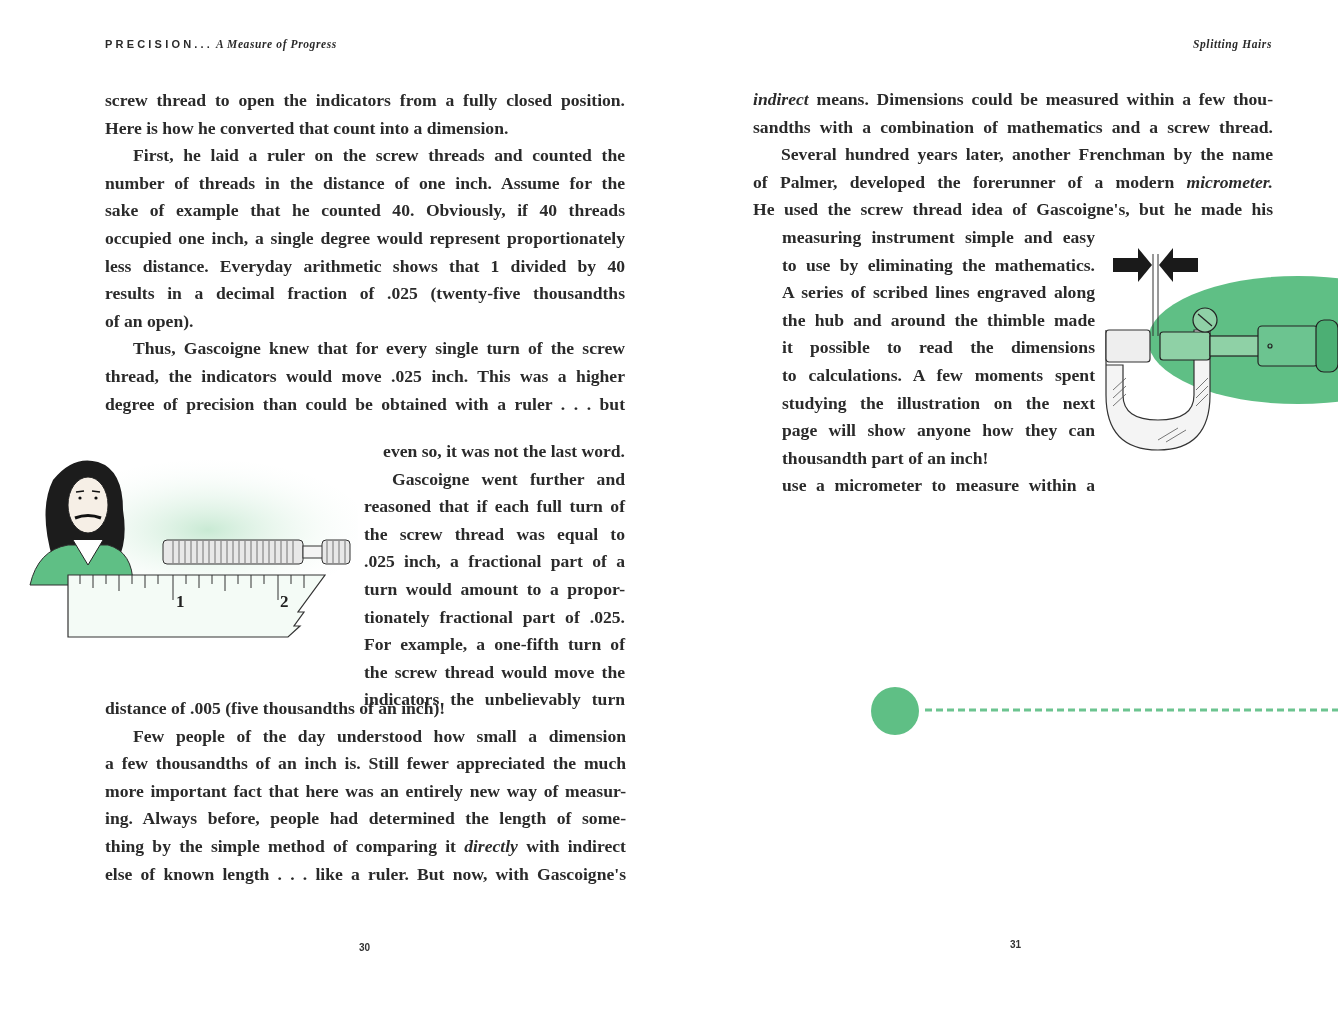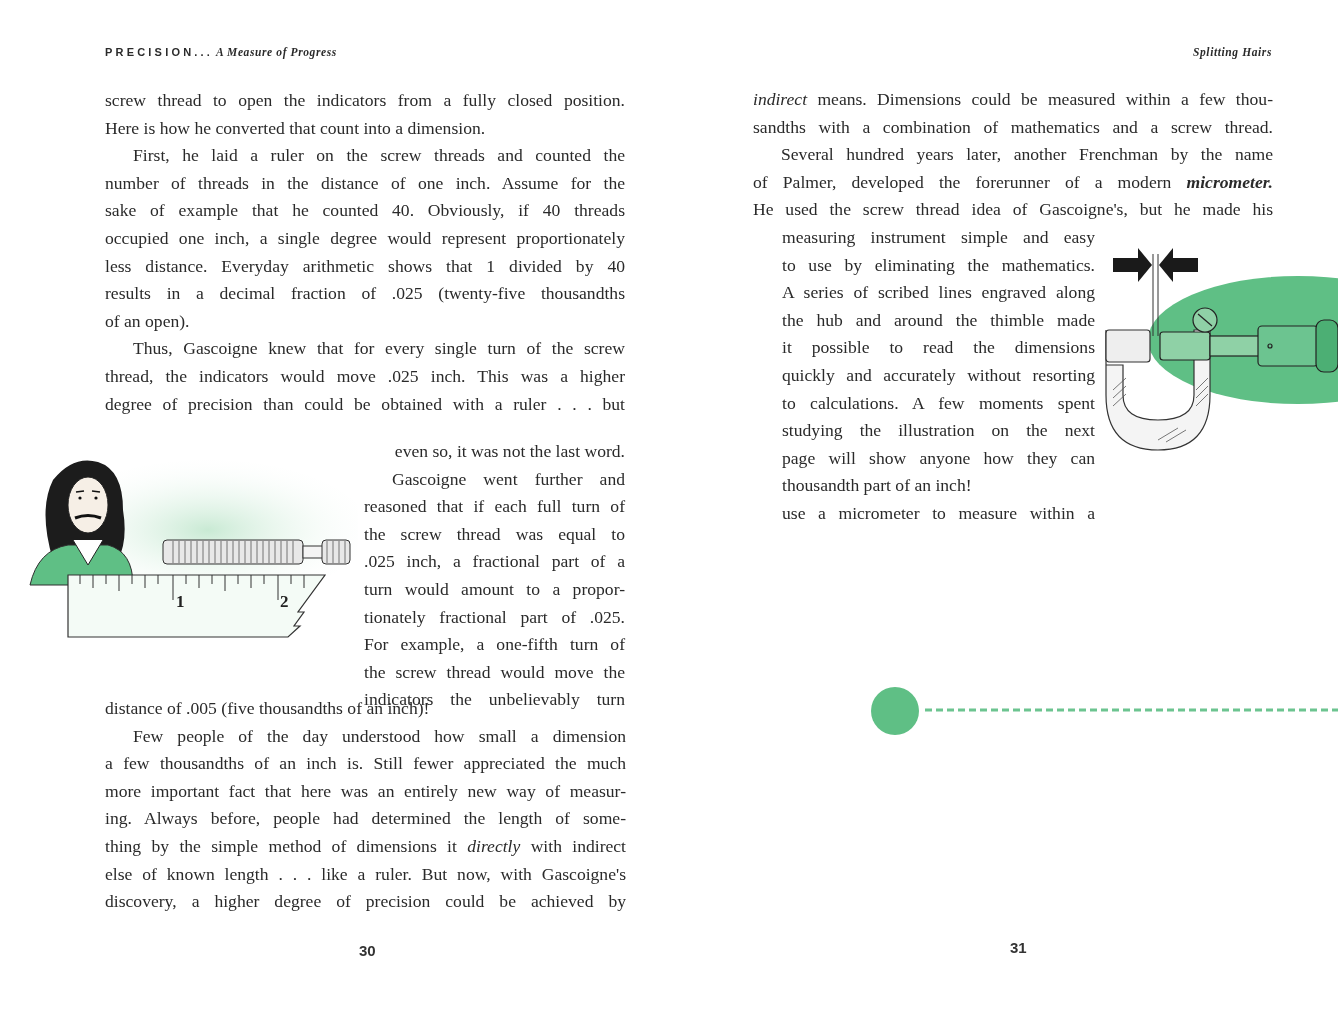--- a/index.html
+++ b/index.html
@@ -1,38 +1,38 @@
 <!DOCTYPE html>
 <html><head>
 <meta charset="utf-8">
 <style>
   * { margin: 0; padding: 0; box-sizing: border-box; }
   html, body { width: 1338px; height: 1020px; background: #ffffff; overflow: hidden; }
   body { position: relative; font-family: "Liberation Serif", "DejaVu Serif", serif; color: #2a2a2a; }
 
-  .running-head { position: absolute; top: 38px; font-size: 11.5px; color: #2b2b2b; white-space: nowrap; margin-top: 8px; }
+  .running-head { position: absolute; top: 38px; font-size: 11.5px; color: #2b2b2b; white-space: nowrap; }
   .running-head.left { left: 105px; }
   .running-head.right { right: 66px; }
   .rh-caps { font-family: "Liberation Sans", "DejaVu Sans", sans-serif; font-weight: bold; letter-spacing: 3.2px; font-size: 11px; }
   .rh-ital { font-style: italic; font-weight: bold; letter-spacing: 0.6px; }
 
-  .text { position: absolute; font-size: 17.6px; line-height: 27.6px; color: #2a2a2a; }
+  .text { position: absolute; font-size: 17.6px; line-height: 27.6px; color: #2a2a2a; font-weight: bold; }
   .line { display: block; text-align: justify; text-align-last: justify; white-space: nowrap; height: 27.6px; }
   .line.last { text-align-last: left; }
   .line.right { text-align: right; text-align-last: right; }
   .indent { padding-left: 28px; }
   .line span { white-space: pre; }
 
   .block-left-top { left: 105px; top: 87px; width: 520px; }
   .block-left-wrap { left: 364px; top: 438px; width: 261px; }
   .block-left-bottom { left: 105px; top: 695px; width: 521px; }
   .block-right-top { left: 753px; top: 86px; width: 520px; }
   .block-right-wrap { left: 753px; top: 224px; width: 313px; margin-left: 29px; }
 
-  .page-number { position: absolute; font-family: "Liberation Sans", "DejaVu Sans", sans-serif; font-weight: bold; font-size: 15px; color: #333; }
+  .page-number { position: absolute; font-family: "Liberation Sans", "DejaVu Sans", sans-serif; font-weight: bold; font-size: 10px; color: #333; }
   .page-number.left { left: 359px; top: 942px; }
   .page-number.right { left: 1010px; top: 939px; }
 
   .illus { position: absolute; }
   .illus-left { left: 28px; top: 440px; width: 330px; height: 210px; }
   .illus-right { left: 1098px; top: 240px; width: 240px; height: 215px; }
   .deco-divider { position: absolute; left: 870px; top: 686px; width: 468px; height: 50px; }
 </style>
 </head>
 <body>
@@ -69,23 +69,22 @@
   <span class="line">the screw thread would move the</span>
   <span class="line">indicators the unbelievably turn</span>
 </div>
 
 <div class="text block-left-bottom">
   <span class="line last">distance of .005 (five thousandths of an inch)!</span>
   <span class="line indent">Few people of the day understood how small a dimension</span>
   <span class="line">a few thousandths of an inch is. Still fewer appreciated the much</span>
   <span class="line">more important fact that here was an entirely new way of measur-</span>
   <span class="line">ing. Always before, people had determined the length of some-</span>
-  <span class="line"><span>thing by the simple method of dimensions it </span><em>directly</em><span> with indirect</span></span>
+  <span class="line"><span>thing by the simple method of comparing it </span><em>directly</em><span> with indirect</span></span>
   <span class="line">else of known length . . . like a ruler. But now, with Gascoigne's</span>
-  <span class="line">discovery, a higher degree of precision could be achieved by</span>
 </div>
 
 <svg class="illus illus-left" viewBox="0 0 330 210" xmlns="http://www.w3.org/2000/svg">
   <defs>
     <radialGradient id="g1" cx="50%" cy="50%" r="55%">
       <stop offset="0%" stop-color="#bfe6cc" stop-opacity="0.85"></stop>
       <stop offset="100%" stop-color="#ffffff" stop-opacity="0"></stop>
     </radialGradient>
   </defs>
   <ellipse cx="180" cy="90" rx="160" ry="70" fill="url(#g1)"></ellipse>
@@ -174,21 +173,20 @@
   <span class="line"><span>of Palmer, developed the forerunner of a modern </span><strong><em>micrometer.</em></strong></span>
   <span class="line">He used the screw thread idea of Gascoigne's, but he made his</span>
 </div>
 
 <div class="text block-right-wrap">
   <span class="line">measuring instrument simple and easy</span>
   <span class="line">to use by eliminating the mathematics.</span>
   <span class="line">A series of scribed lines engraved along</span>
   <span class="line">the hub and around the thimble made</span>
   <span class="line">it possible to read the dimensions</span>
-  <span class="line">quickly and accurately without resorting</span>
   <span class="line">to calculations. A few moments spent</span>
   <span class="line">studying the illustration on the next</span>
   <span class="line">page will show anyone how they can</span>
   <span class="line last">thousandth part of an inch!</span>
   <span class="line">use a micrometer to measure within a</span>
 </div>
 
 <svg class="illus illus-right" viewBox="0 0 240 215" xmlns="http://www.w3.org/2000/svg">
   <ellipse cx="200" cy="100" rx="150" ry="64" fill="#5fbf85"></ellipse>
 

